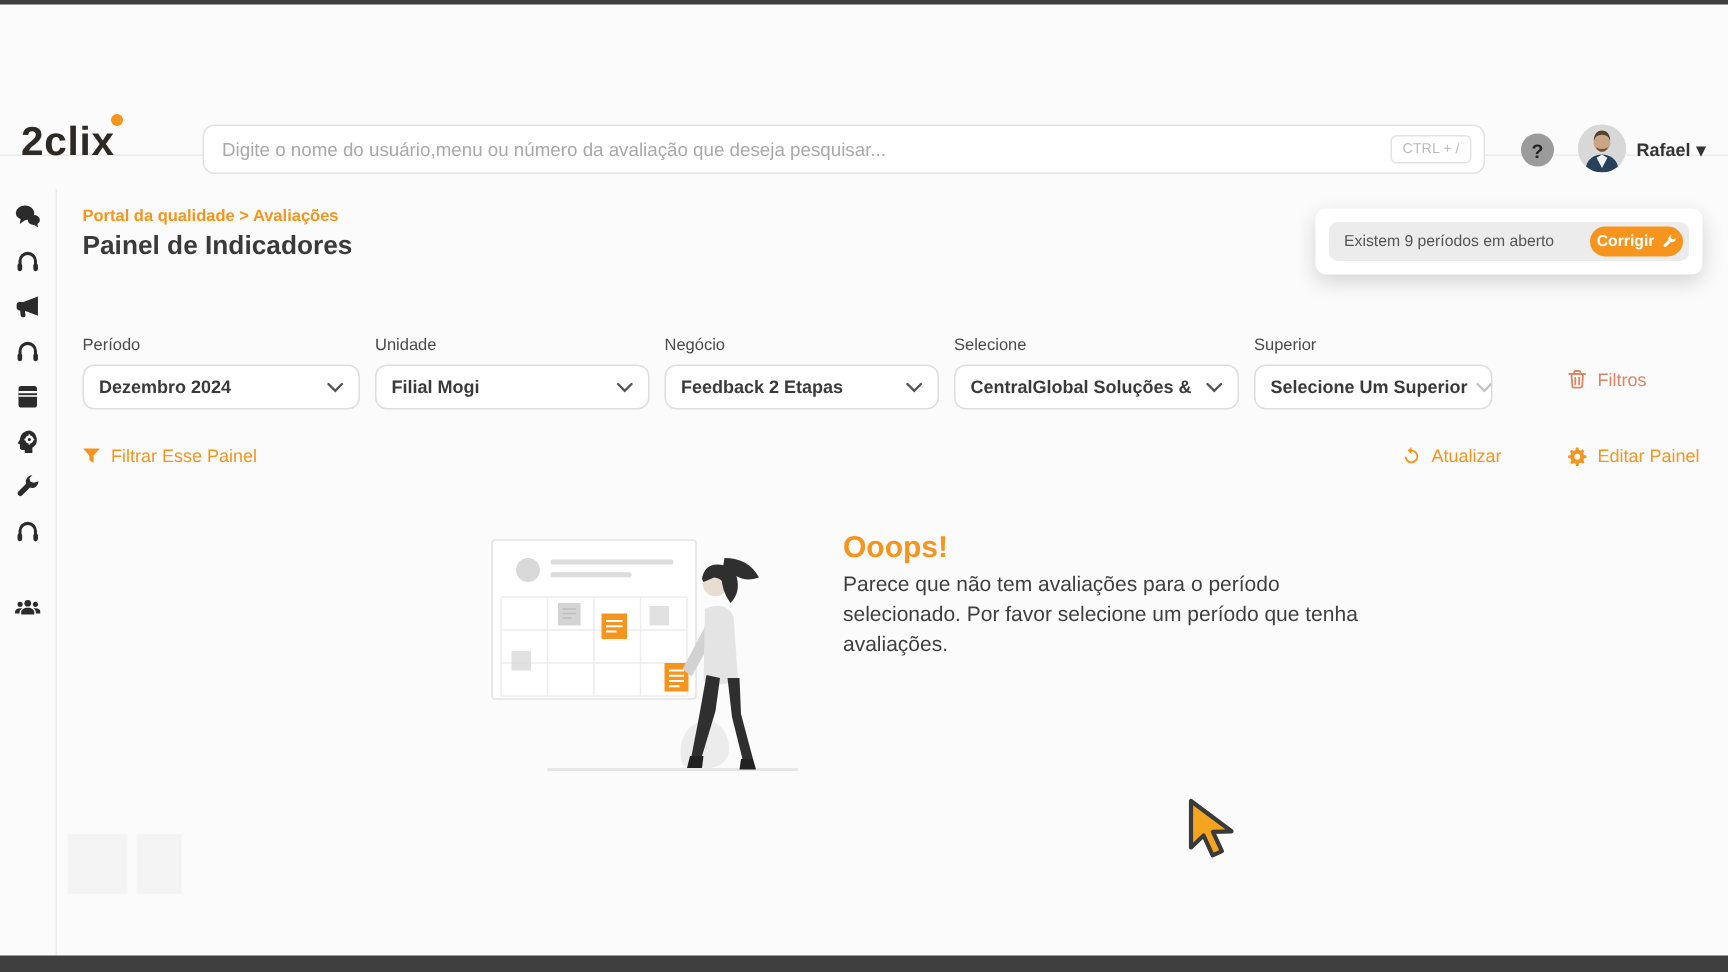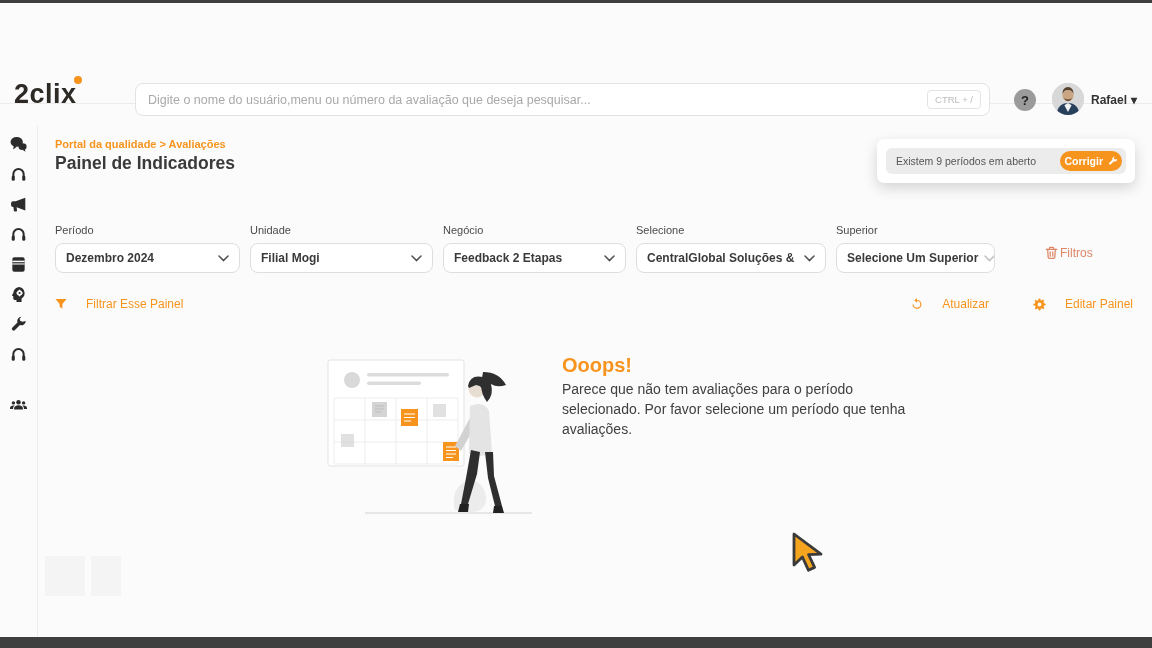--- a/index.html
+++ b/index.html
@@ -55,26 +55,26 @@
     padding:4px 4px; display:flex; align-items:center; gap:5px; cursor:pointer; font-family:inherit; }
 
   
   .filters-row { position:absolute; left:16px; top:98px; display:flex; gap:10px; align-items:flex-start; }
   .filter-label { font-size:11px; color:#4a4a4a; margin-bottom:7px; }
   .select-box { height:30px; background:#fff; border:1px solid #dedede; border-radius:8px;
     display:flex; align-items:center; justify-content:space-between; gap:6px; padding:0 10px;
     font-size:12px; font-weight:bold; color:#3a3a3a; cursor:pointer; white-space:nowrap; overflow:hidden; }
   .w1{width:185px}.w2{width:183px}.w3{width:183px}.w4{width:190px}.w5{width:159px}
   .chev { flex:0 0 auto; }
-  .clear-filters { margin-left:40px; margin-top:22px; display:flex; align-items:center; gap:2px;
+  .clear-filters { margin-left:40px; margin-top:22px; display:flex; align-items:center; gap:7px;
     color:#dd8565; font-size:12px; cursor:pointer; background:none; border:none; font-family:inherit; }
 
   
   .actions-row { position:absolute; left:16px; right:19px; top:171px; display:flex; justify-content:space-between; align-items:center; }
-  .link-btn { display:flex; align-items:center; gap:19px; color:#F7941E; font-size:12px; cursor:pointer; background:none; border:none; font-family:inherit; }
+  .link-btn { display:flex; align-items:center; gap:7px; color:#F7941E; font-size:12px; cursor:pointer; background:none; border:none; font-family:inherit; }
   .right-links { display:flex; gap:44px; }
 
   
   .empty-state { position:absolute; left:281px; top:226px; display:flex; }
   .empty-text { margin-left:14px; width:345px; padding-top:2px; }
   .empty-title { font-size:20px; font-weight:bold; color:#F7941E; }
   .empty-msg { margin-top:3px; font-size:14px; line-height:1.42; color:#3f3f3f; }
 
   
   .bg-marks { position:absolute; left:6px; top:430px; display:flex; gap:6px; opacity:.55; }

